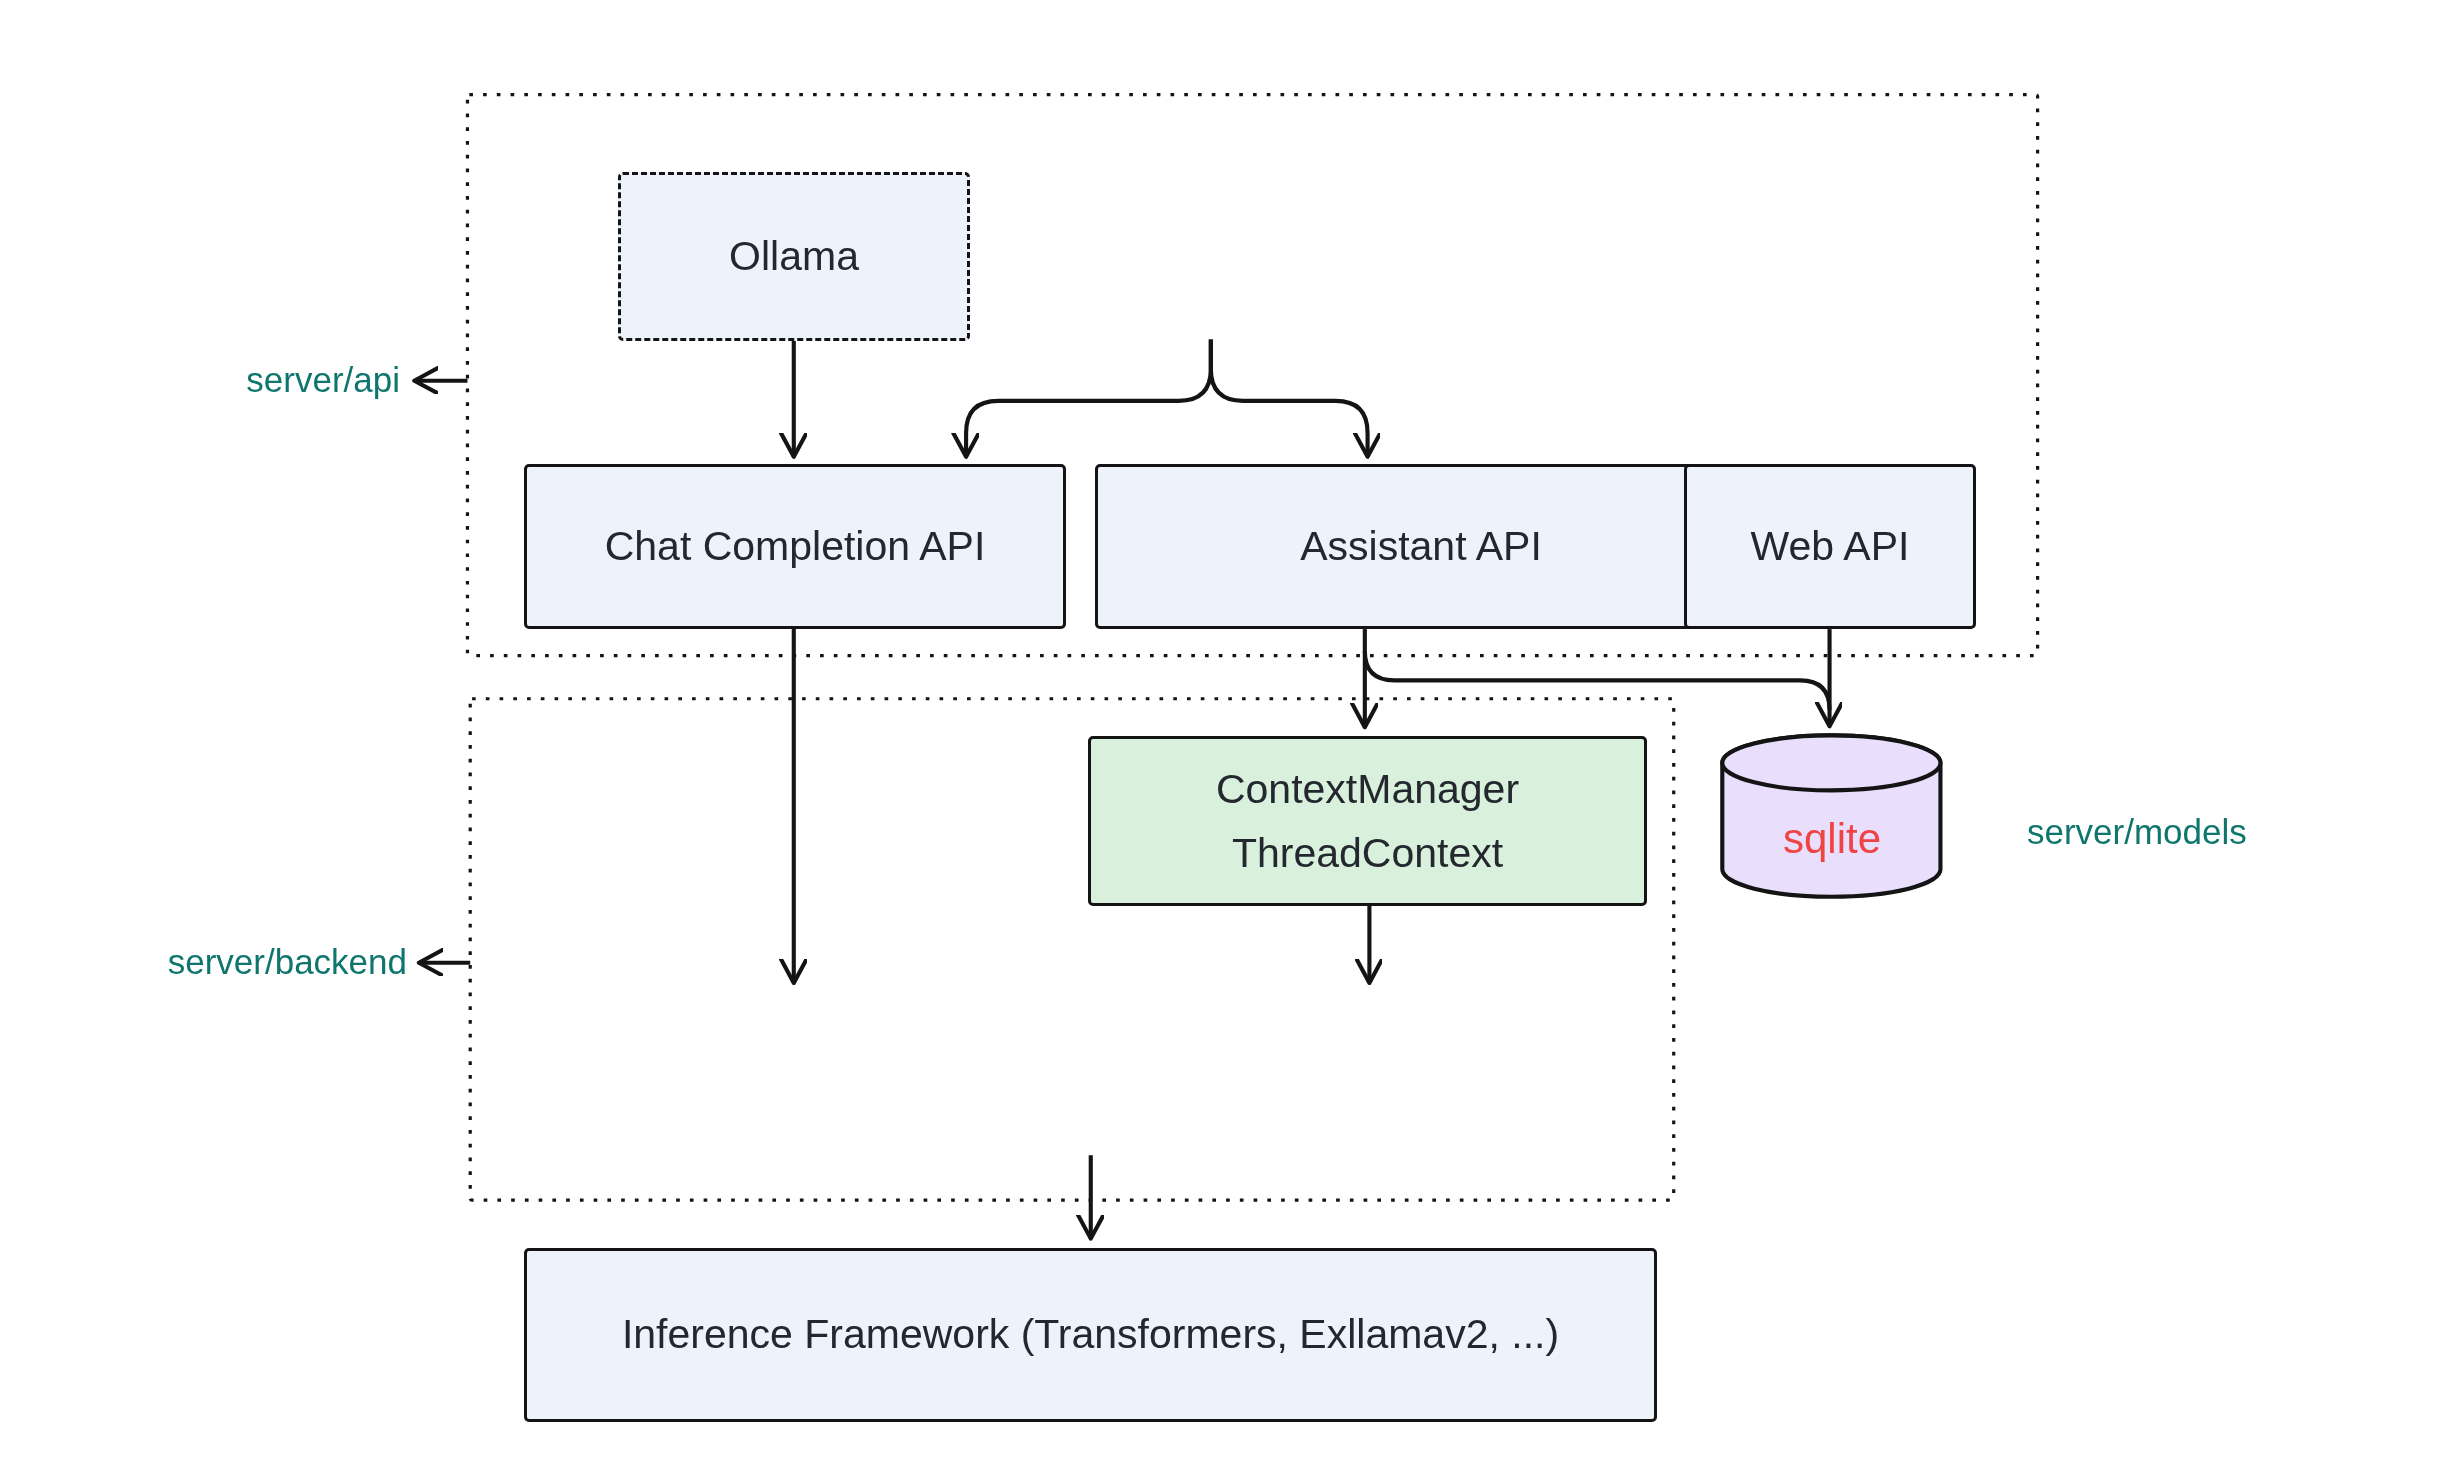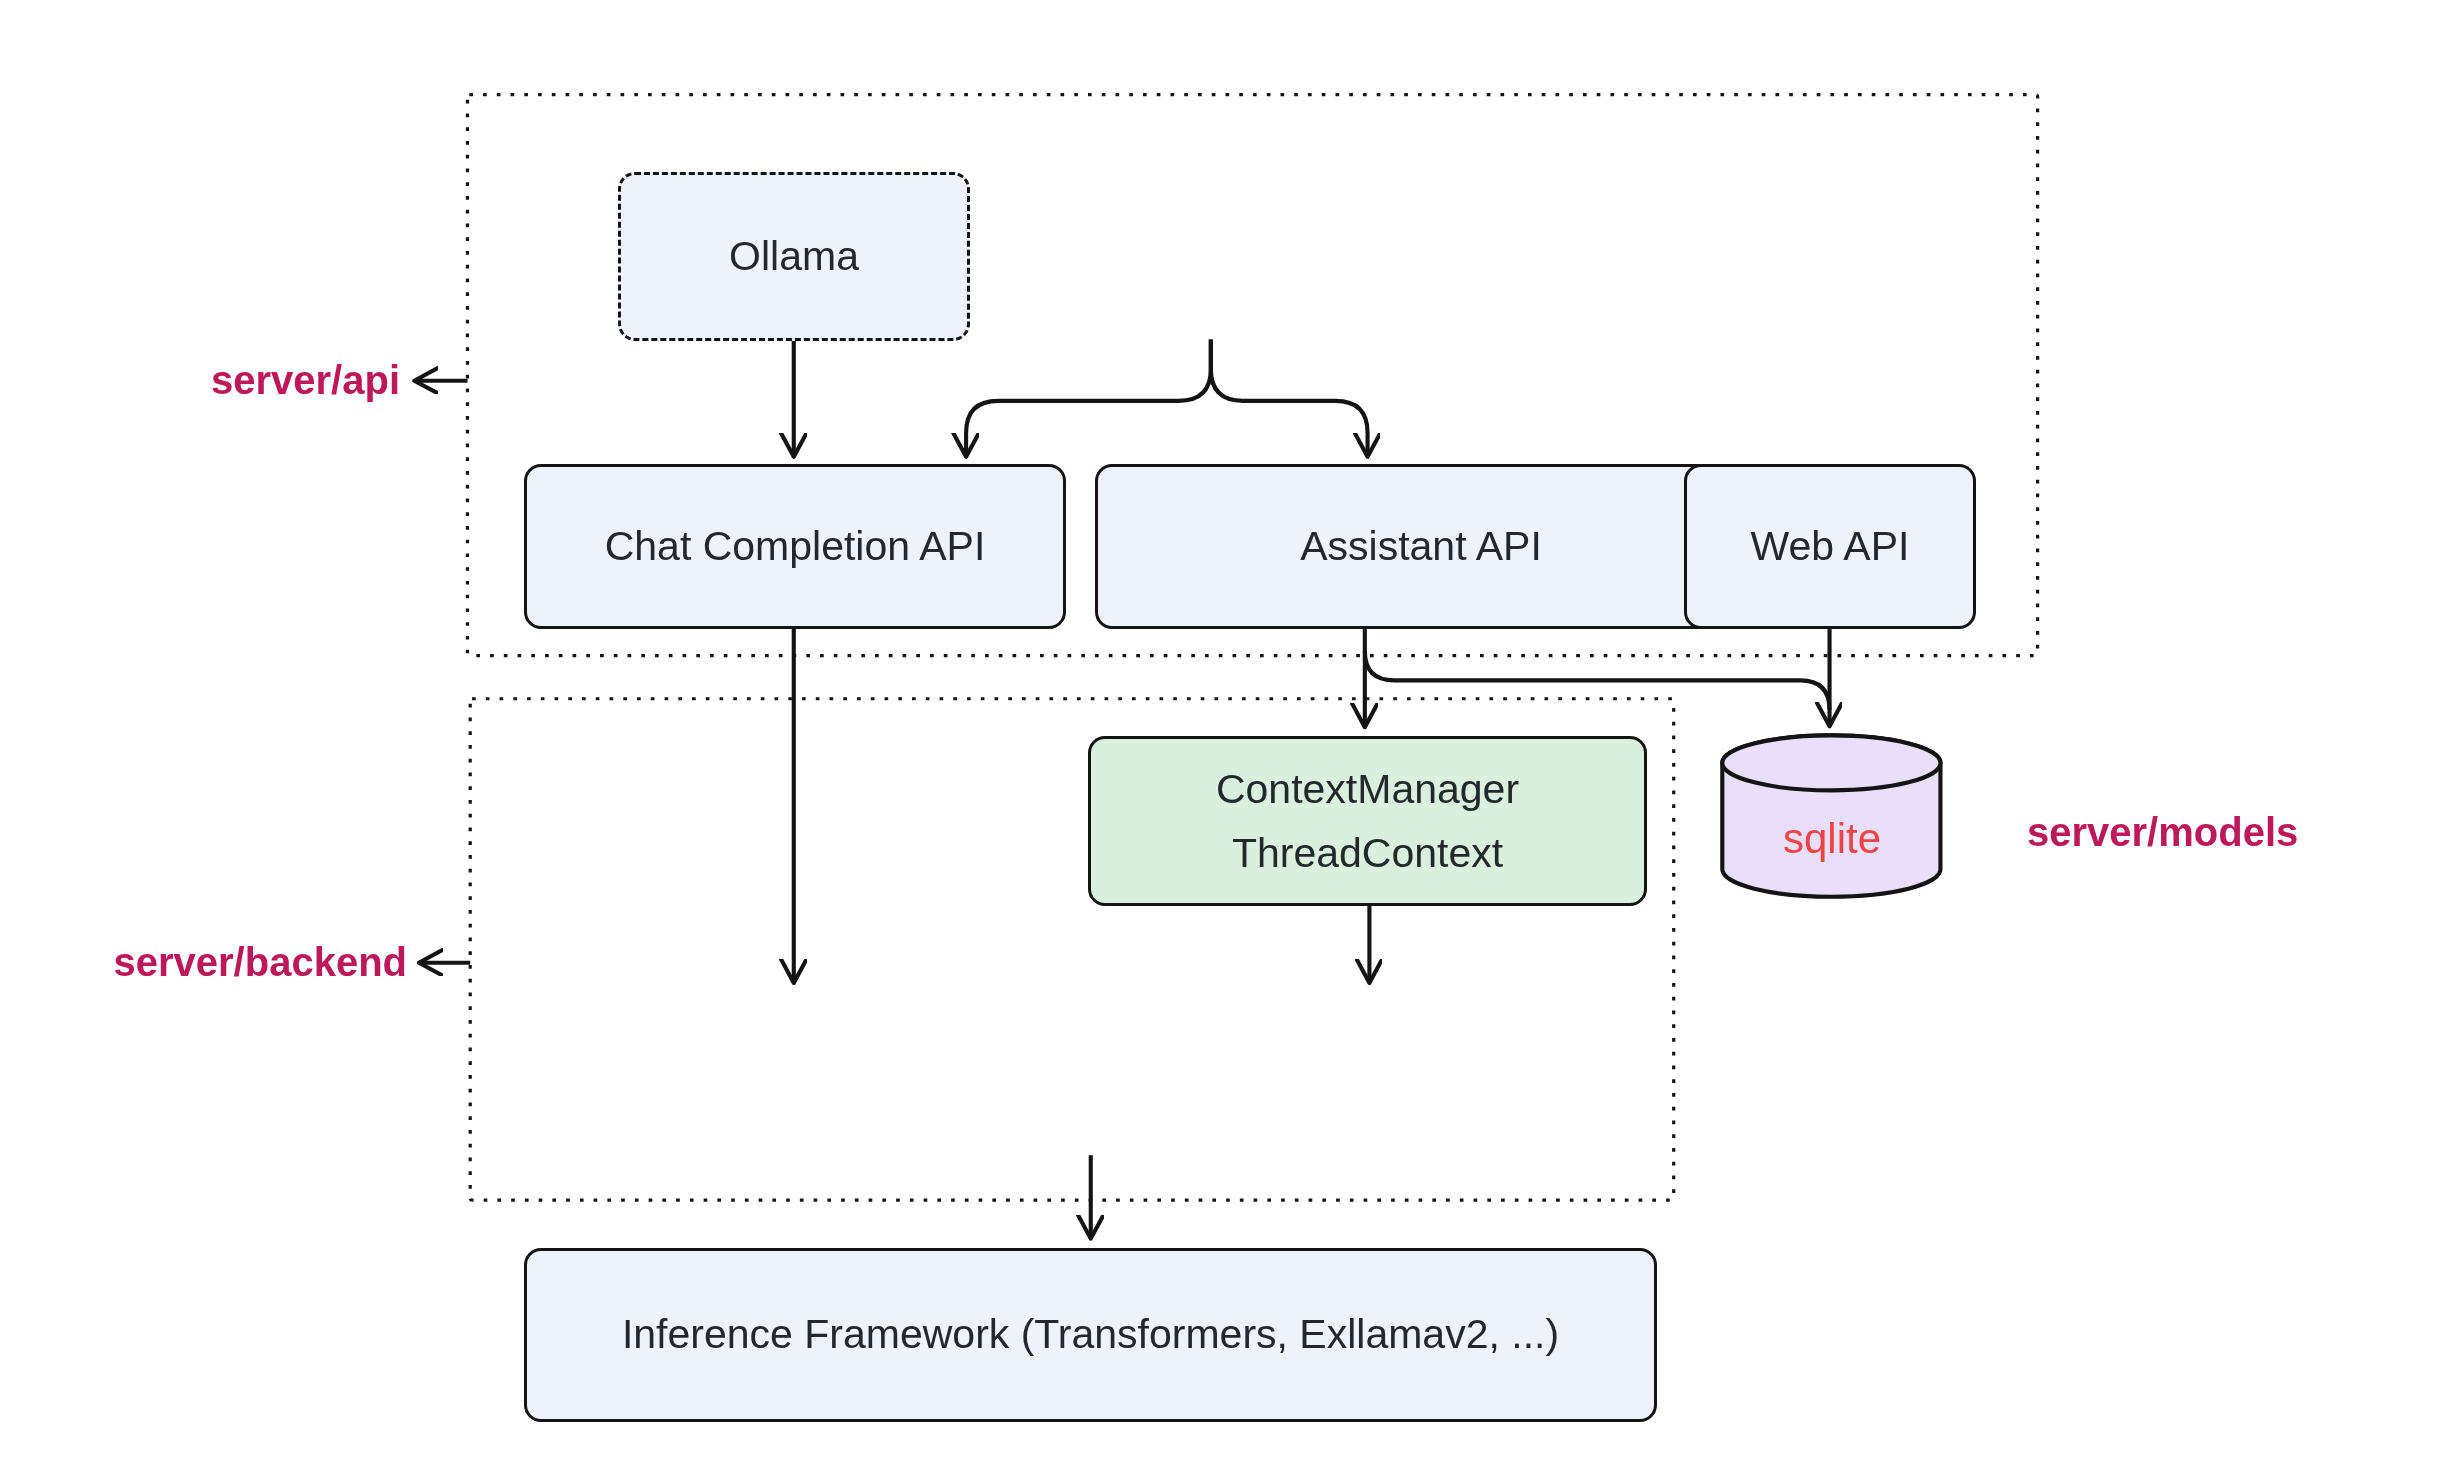--- a/index.html
+++ b/index.html
@@ -20,21 +20,21 @@
     position: absolute;
     left: 0;
     top: 0;
     width: 2462px;
     height: 1480px;
   }
   .node {
     position: absolute;
     box-sizing: border-box;
     border: 3.7px solid #141414;
-    border-radius: 17px;
+    border-radius: 5px;
     background: #edf2fb;
     display: flex;
     align-items: center;
     justify-content: center;
     text-align: center;
     font-size: 41px;
     line-height: 1.45;
     color: #23272e;
   }
   .node.dashed {
@@ -47,25 +47,24 @@
   .node-openai    { left: 1045px; top: 172px;  width: 332px;  height: 169px; }
   .node-chat      { left: 524px;  top: 464px;  width: 542px;  height: 165px; }
   .node-assistant { left: 1095px; top: 464px;  width: 652px;  height: 165px; }
   .node-web       { left: 1684px; top: 464px;  width: 292px;  height: 165px; justify-content: center; }
   .node-context   { left: 1088px; top: 736px;  width: 559px;  height: 170px; line-height: 64px; }
   .node-backend   { left: 527px;  top: 992px; width: 1130px; height: 163px; }
   .node-inference { left: 524px;  top: 1248px; width: 1133px; height: 174px; }
 
   .side-label {
     position: absolute;
-    font-size: 40px;
+    font-size: 35px;
     line-height: 40px;
     white-space: nowrap;
-    color: #be185d;
-    font-weight: bold;
+    color: #0f766e;
   }
   .label-server-api     { right: 2062px; top: 360px;  text-align: right; }
   .label-server-backend { right: 2055px; top: 942px; text-align: left; }
   .label-server-models  { left: 2027px;  top: 812px; }
 
   .cyl-label {
     position: absolute;
     left: 1723px;
     top: 818px;
     width: 218px;

